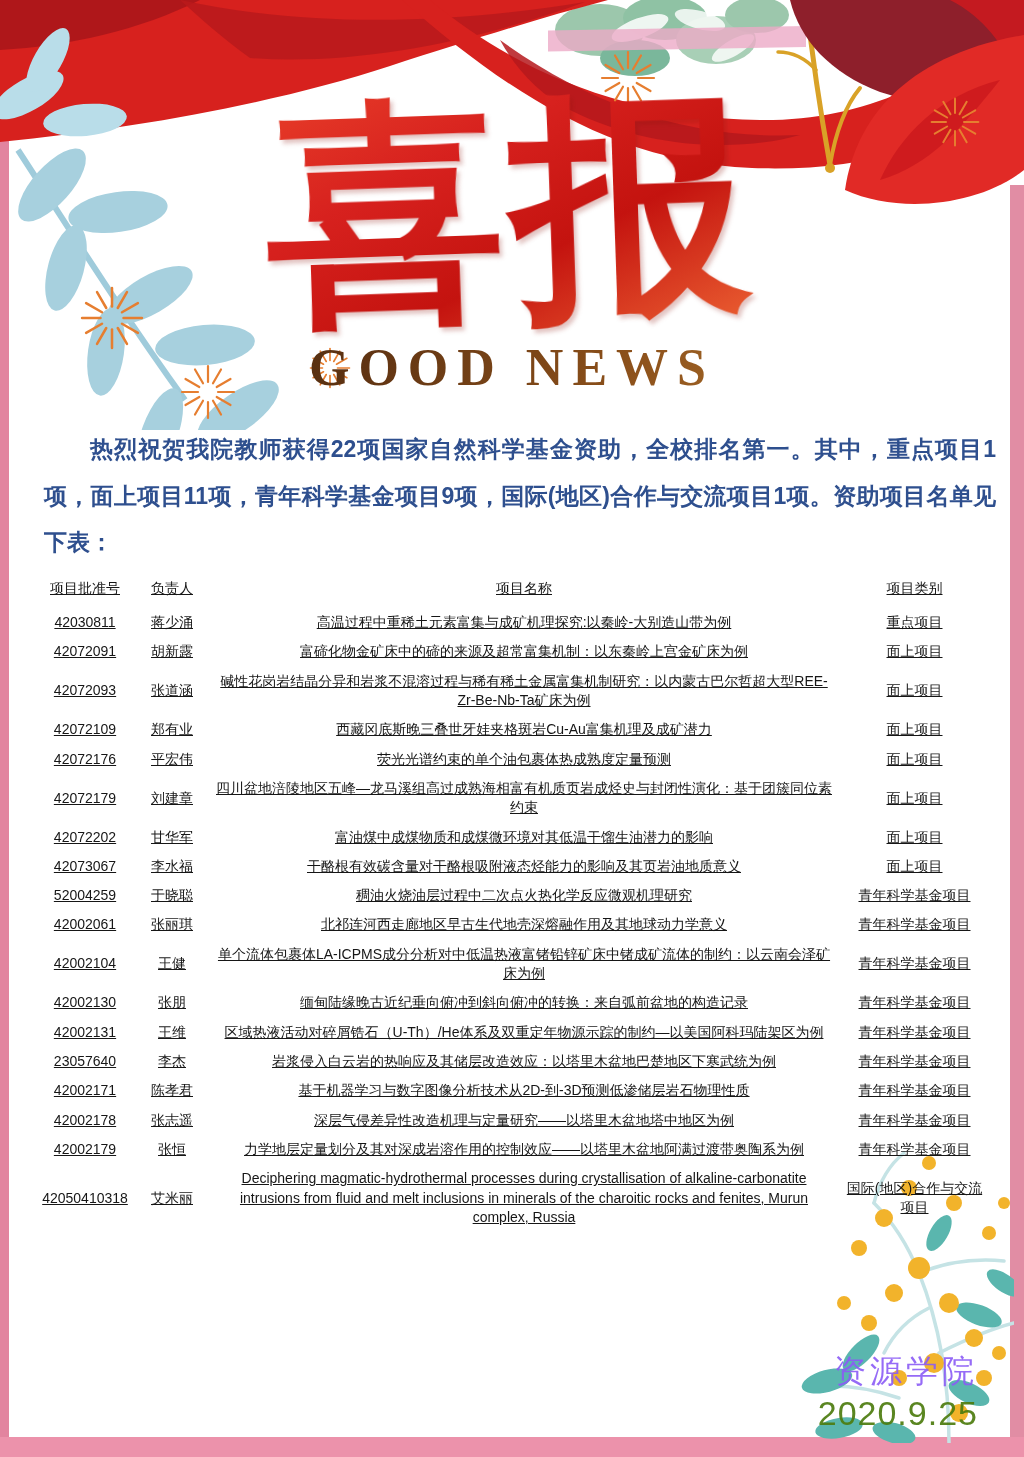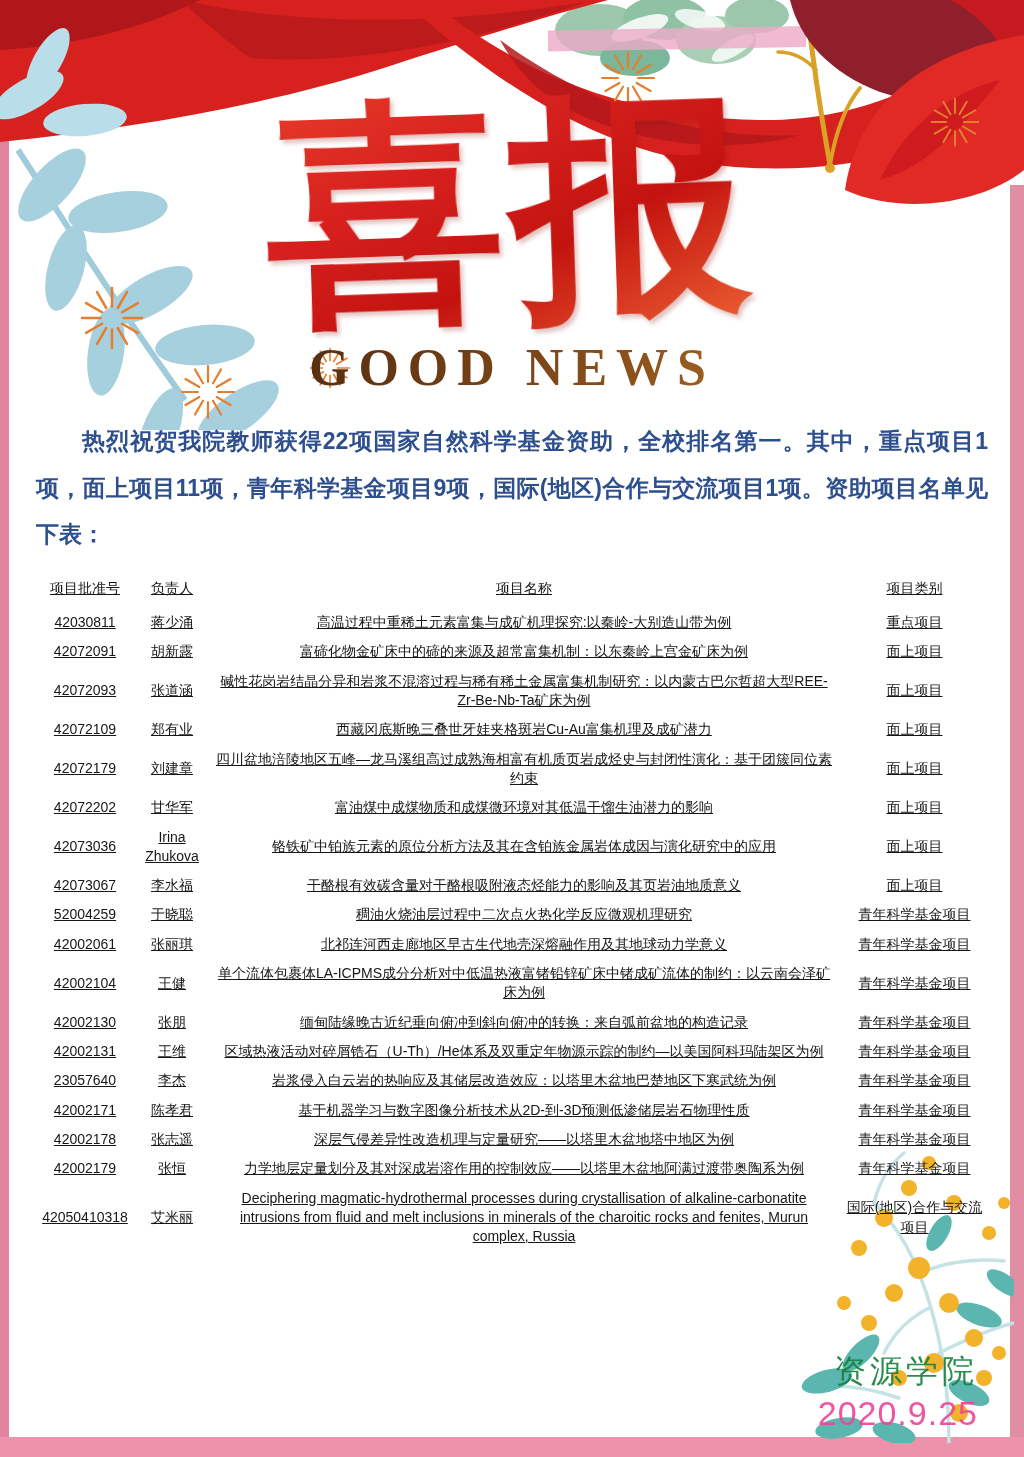--- a/index.html
+++ b/index.html
@@ -29,36 +29,36 @@
     font-family:"Liberation Serif","DejaVu Serif",serif;
     font-size:52px;font-weight:bold;letter-spacing:9px;
     background:linear-gradient(100deg,#33200c 5%,#5f3312 35%,#8a4f1a 60%,#b4772f 85%,#7c4a18 100%);
     -webkit-background-clip:text;background-clip:text;color:transparent;
   }
   
   .intro{
     position:absolute;left:36px;top:418px;width:952px;z-index:4;
     color:var(--intro-blue,#2e4f8e);
     font-size:23px;font-weight:700;line-height:2.03;
-    text-indent:2em;text-align:justify;margin:0;
+    text-indent:2em;text-align:justify;margin:8px;
   }
   
   table.grant-table{
     position:absolute;left:33px;top:572px;width:955px;z-index:4;
     border-collapse:collapse;table-layout:fixed;
     font-size:14px;color:#161616;text-decoration:underline;
   }
   .grant-table th{font-weight:400;padding:8px 2px 10px;text-align:center;vertical-align:middle;}
   .grant-table td{padding:5px 2px;text-align:center;vertical-align:middle;line-height:1.38;}
   .grant-table td.ttl{padding:5px 6px;}
   .grant-table tr.latin-title td.ttl{font-size:14px;}
   
   .footer{position:absolute;right:46px;bottom:24px;z-index:4;text-align:right;}
-  .footer .org{font-size:32px;color:#15803d;opacity:.9;letter-spacing:4px;}
-  .footer .date{font-size:34px;color:#ec4899;opacity:.92;letter-spacing:1px;}
+  .footer .org{font-size:32px;color:#8b5cf6;opacity:.9;letter-spacing:4px;}
+  .footer .date{font-size:34px;color:#4d7c0f;opacity:.92;letter-spacing:1px;}
 </style>
 </head>
 <body>
 
 <div class="frame-left"></div>
 <div class="frame-right"></div>
 <div class="frame-bottom"></div>
 
 <svg class="deco-top" viewBox="0 0 1024 430">
   <defs>
@@ -190,42 +190,42 @@
   </tr>
 
   <tr>
     <td>42072109</td>
     <td>郑有业</td>
     <td class="ttl">西藏冈底斯晚三叠世牙娃夹格斑岩Cu-Au富集机理及成矿潜力</td>
     <td>面上项目</td>
   </tr>
 
 
+  <tr>
+    <td>42072176</td>
+    <td>平宏伟</td>
+    <td class="ttl">荧光光谱约束的单个油包裹体热成熟度定量预测</td>
+    <td>面上项目</td>
+  </tr>
 
   <tr>
     <td>42072179</td>
     <td>刘建章</td>
     <td class="ttl">四川盆地涪陵地区五峰—龙马溪组高过成熟海相富有机质页岩成烃史与封闭性演化：基于团簇同位素约束</td>
     <td>面上项目</td>
   </tr>
 
   <tr>
     <td>42072202</td>
     <td>甘华军</td>
     <td class="ttl">富油煤中成煤物质和成煤微环境对其低温干馏生油潜力的影响</td>
     <td>面上项目</td>
   </tr>
 
 
-  <tr>
-    <td>42073036</td>
-    <td>Irina Zhukova</td>
-    <td class="ttl">铬铁矿中铂族元素的原位分析方法及其在含铂族金属岩体成因与演化研究中的应用</td>
-    <td>面上项目</td>
-  </tr>
 
 
   <tr>
     <td>42073067</td>
     <td>李水福</td>
     <td class="ttl">干酪根有效碳含量对干酪根吸附液态烃能力的影响及其页岩油地质意义</td>
     <td>面上项目</td>
   </tr>
 
   <tr>

